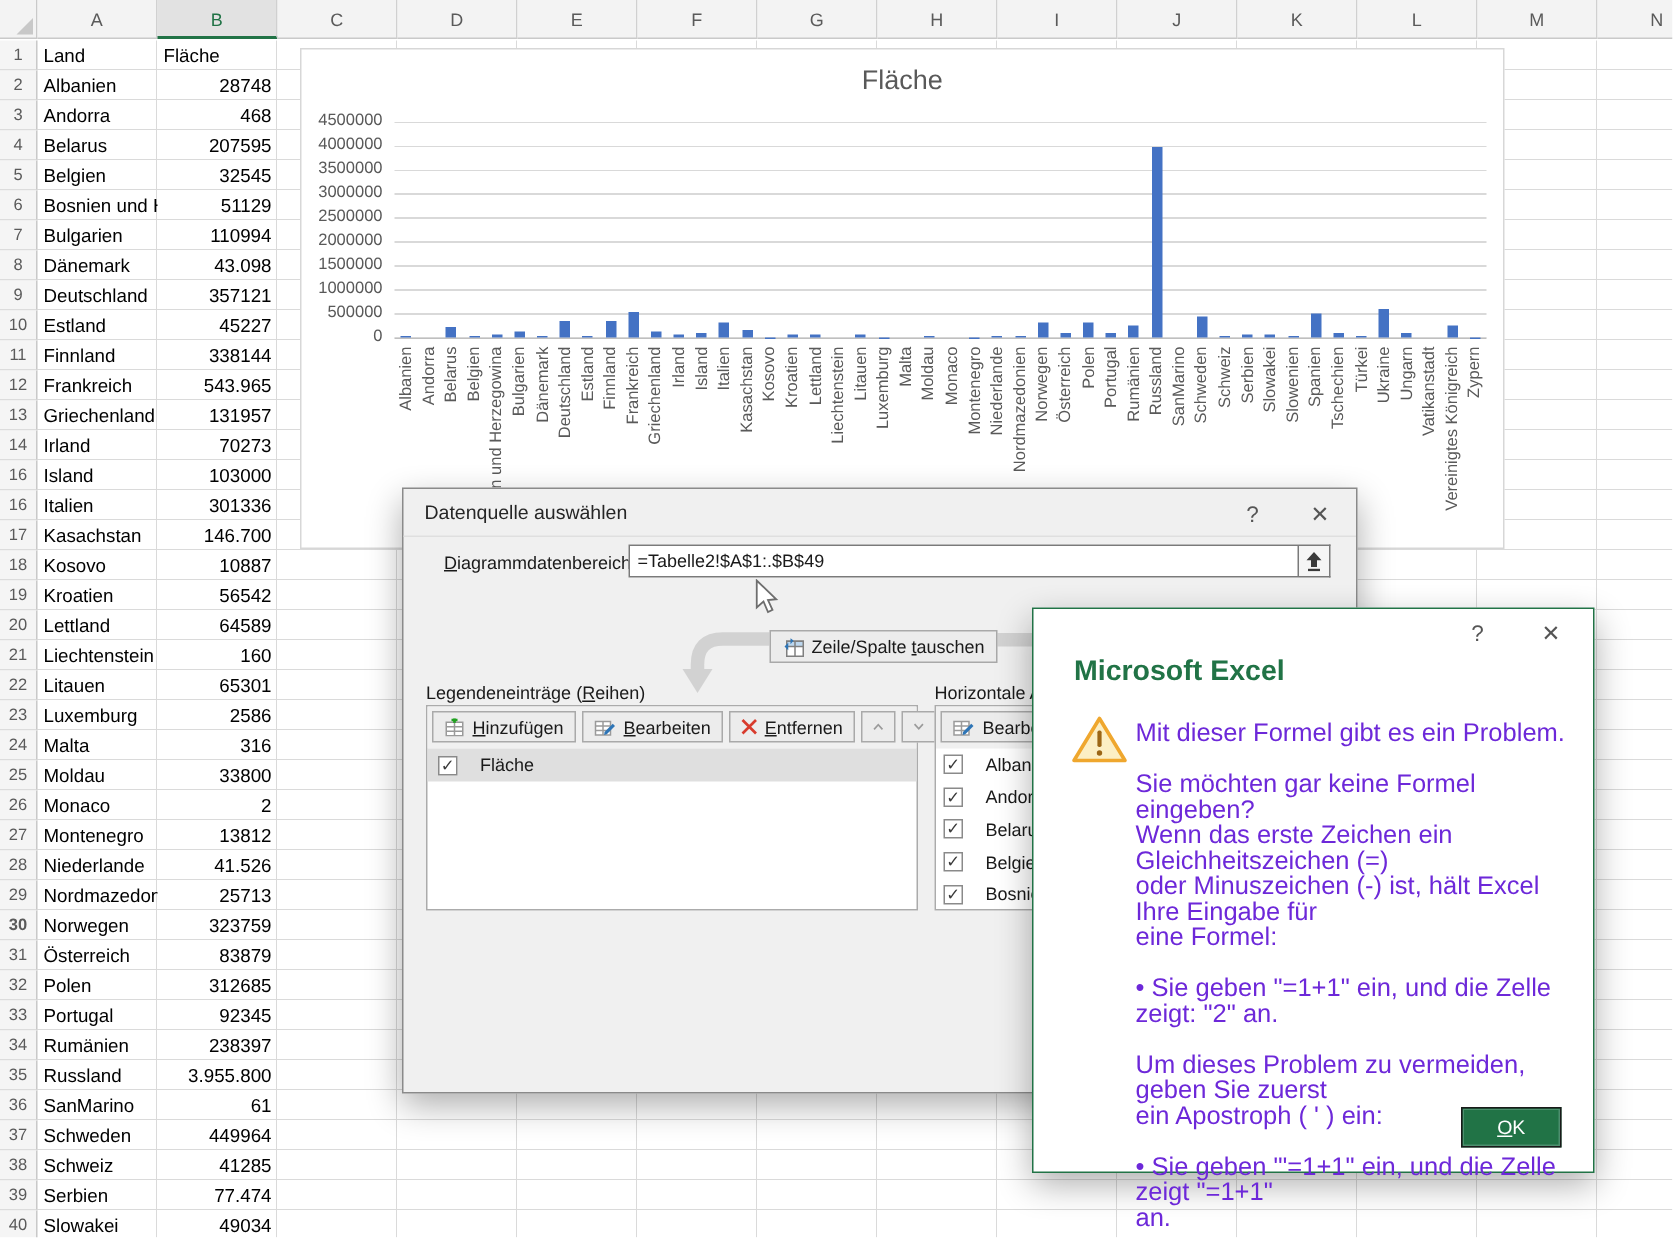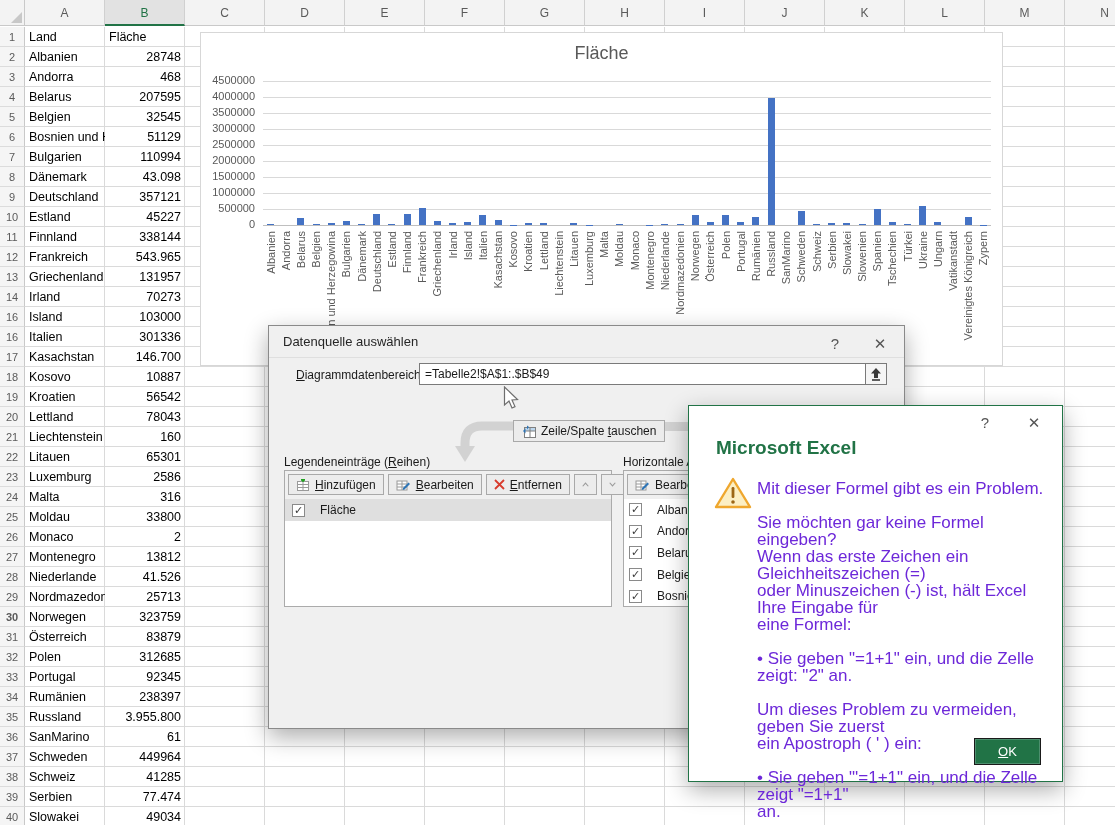--- a/index.html
+++ b/index.html
@@ -174,21 +174,21 @@
       <div class="cell b" style="left: 105px; top: 307px;">103000</div>
       <div class="cell a" style="left: 25px; top: 327px;">Italien</div>
       <div class="cell b" style="left: 105px; top: 327px;">301336</div>
       <div class="cell a" style="left: 25px; top: 347px;">Kasachstan</div>
       <div class="cell b" style="left: 105px; top: 347px;">146.700</div>
       <div class="cell a" style="left: 25px; top: 367px;">Kosovo</div>
       <div class="cell b" style="left: 105px; top: 367px;">10887</div>
       <div class="cell a" style="left: 25px; top: 387px;">Kroatien</div>
       <div class="cell b" style="left: 105px; top: 387px;">56542</div>
       <div class="cell a" style="left: 25px; top: 407px;">Lettland</div>
-      <div class="cell b" style="left: 105px; top: 407px;">78043</div>
+      <div class="cell b" style="left: 105px; top: 407px;">64589</div>
       <div class="cell a" style="left: 25px; top: 427px;">Liechtenstein</div>
       <div class="cell b" style="left: 105px; top: 427px;">160</div>
       <div class="cell a" style="left: 25px; top: 447px;">Litauen</div>
       <div class="cell b" style="left: 105px; top: 447px;">65301</div>
       <div class="cell a" style="left: 25px; top: 467px;">Luxemburg</div>
       <div class="cell b" style="left: 105px; top: 467px;">2586</div>
       <div class="cell a" style="left: 25px; top: 487px;">Malta</div>
       <div class="cell b" style="left: 105px; top: 487px;">316</div>
       <div class="cell a" style="left: 25px; top: 507px;">Moldau</div>
       <div class="cell b" style="left: 105px; top: 507px;">33800</div>

